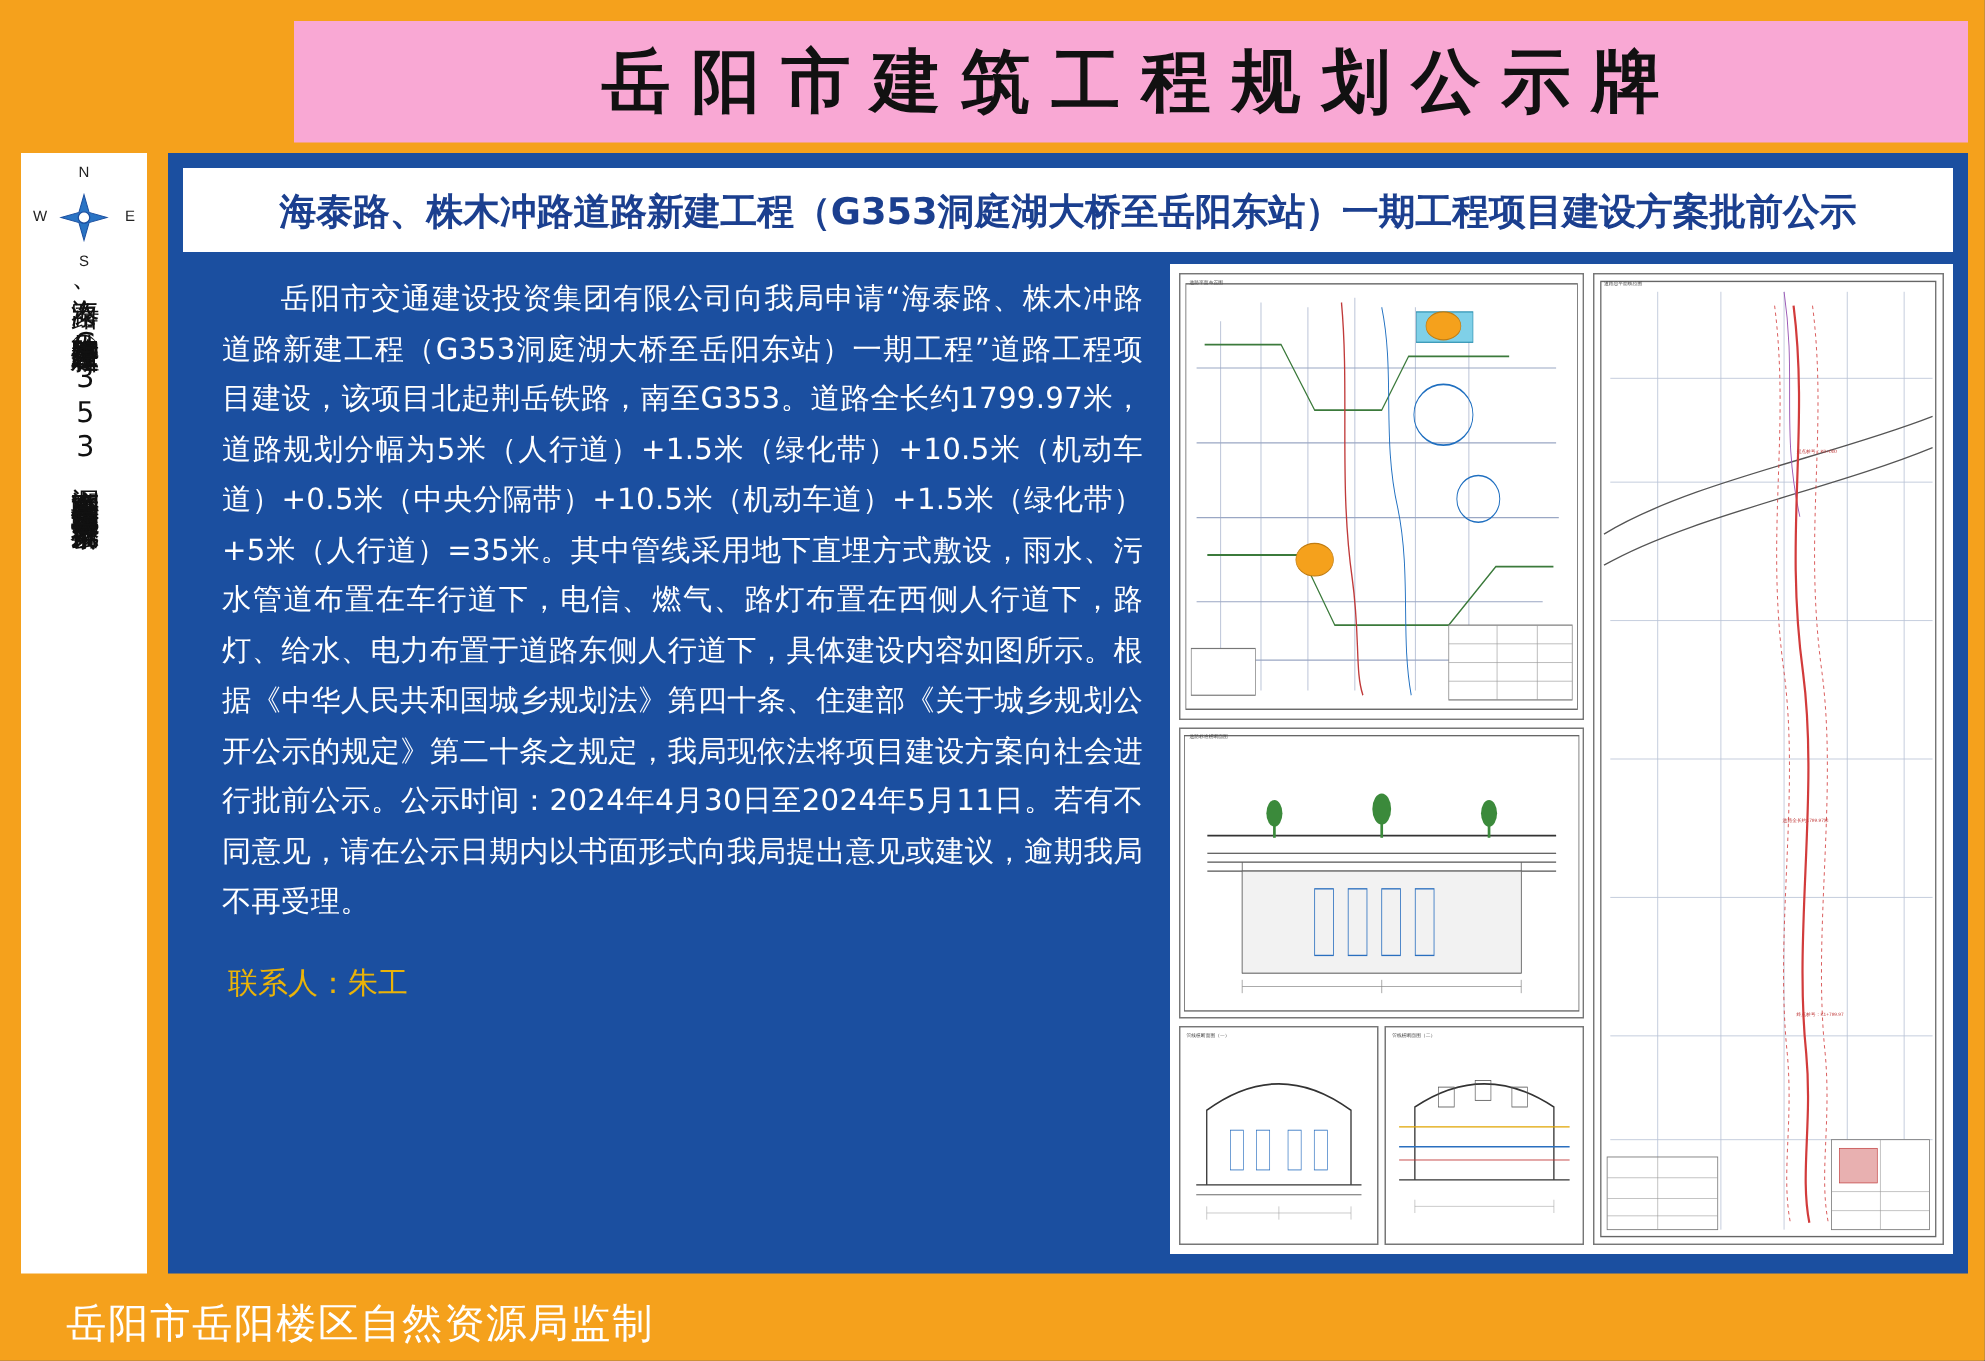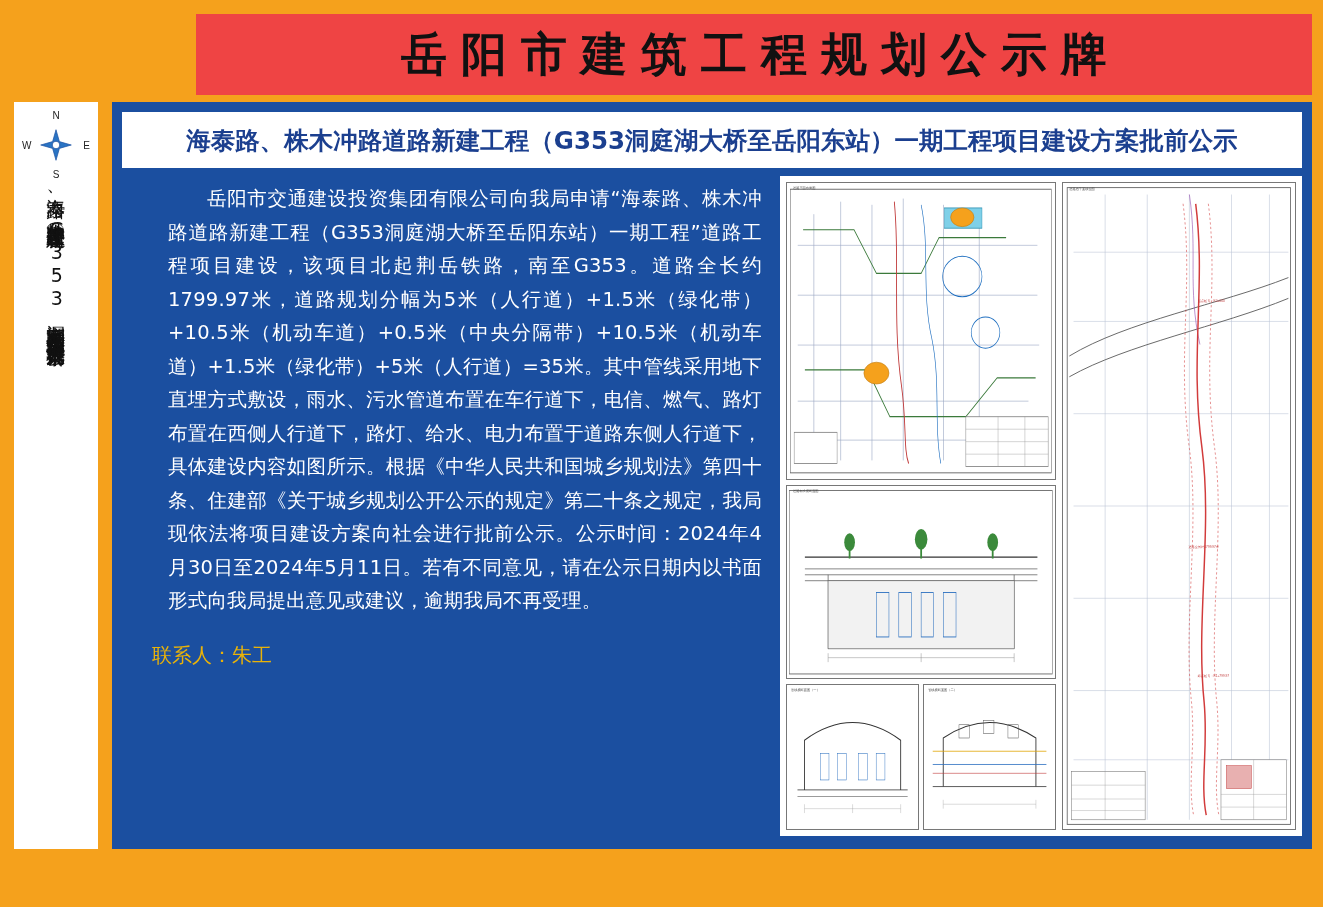--- a/index.html
+++ b/index.html
@@ -13,21 +13,21 @@
   .board {
     position: relative;
     width: 1323px; height: 907px;
     background: #f5a11c;
   }
   
   .header {
     position: absolute;
     left: 196px; top: 14px;
     width: 1116px; height: 81px;
-    background: #ef4444;
+    background: #f9a8d4;
     display: flex; align-items: center; justify-content: center;
   }
   .header-title {
     font-family: "DejaVu Sans", sans-serif;
     font-weight: bold;
     font-size: 46px;
     letter-spacing: 14px;
     color: #111;
     text-indent: 14px;
     white-space: nowrap;
@@ -105,21 +105,20 @@
     color: #ffffff;
   }
   .body-text {
     font-family: "DejaVu Sans", sans-serif;
     font-size: 19.5px;
     line-height: 33.5px;
     text-align: justify;
     text-indent: 39px;
     color: #ffffff;
     letter-spacing: 0.2px;
-    margin-left: 20px;
   }
   .contact-row {
     margin-top: 24px;
     font-family: "DejaVu Sans", sans-serif;
     font-size: 20px;
     color: #eab308;
     display: flex;
     gap: 58px;
     padding-left: 4px;
   }
@@ -363,15 +362,16 @@
             <div class="tinytext" style="left:54%;top:56%;color:#c03a3a;">道路全长约1799.97米</div>
             <div class="tinytext" style="left:58%;top:76%;color:#c03a3a;">终点桩号：K1+799.97</div>
           </div>
         </div>
 
       </div>
     </div>
   </div>
 
   <div class="footer">
+    <div class="footer-org">岳阳市岳阳楼区自然资源局监制</div>
   </div>
 
 </div>
 
 </body></html>

